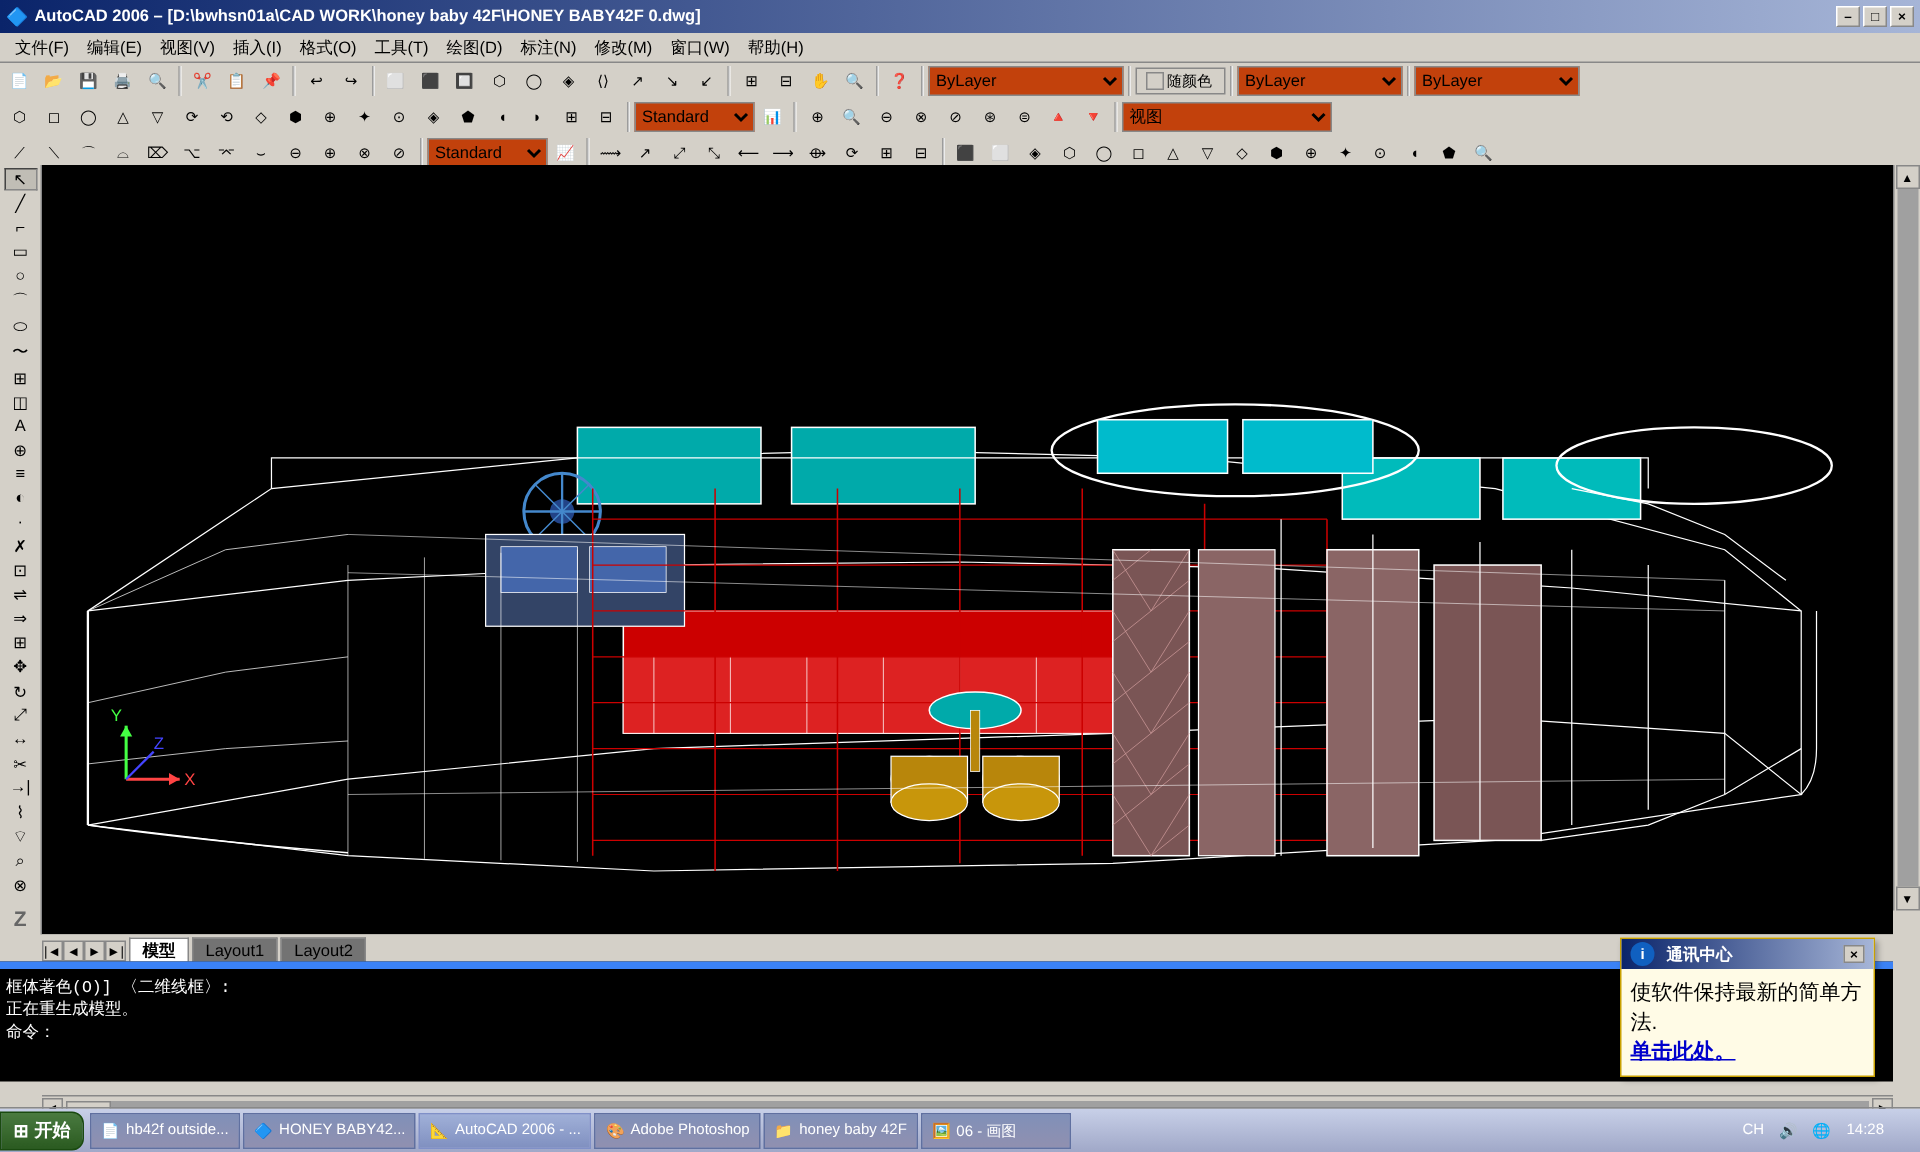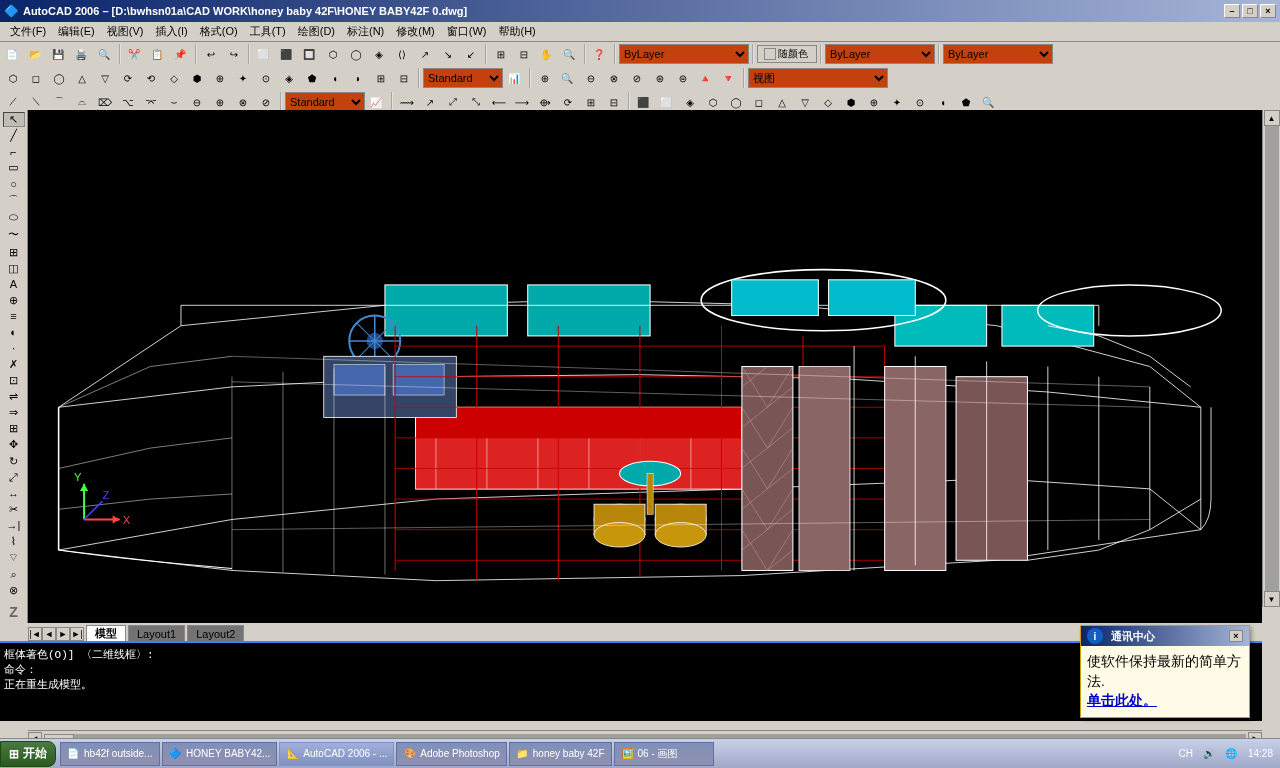--- a/index.html
+++ b/index.html
@@ -177,21 +177,21 @@
       position: absolute;
       top: 18px;
       left: 0;
       right: 18px;
       height: 80px;
       background: #000;
       color: #fff;
       font-family: 'Courier New', monospace;
       font-size: 11px;
       padding: 4px;
-      border-top: 2px solid #3b82f6;
+      border-top: 5px solid #3b82f6;
     }
 
     
     #statusbar {
       position: absolute;
       bottom: 0;
       left: 0;
       right: 0;
       height: 22px;
       background: #d4d0c8;
@@ -312,21 +312,21 @@
     .taskbar-icon {
       width: 14px; height: 14px;
       flex-shrink: 0;
       display: flex; align-items: center; justify-content: center;
     }
     .taskbar-right {
       margin-left: auto;
       display: flex;
       align-items: center;
       gap: 4px;
-      padding-right: 4px;
+      padding-right: 21px;
       color: white;
       font-size: 10px;
     }
     .systray-item {
       display: flex; align-items: center;
       padding: 0 3px;
       font-size: 10px;
     }
 
     
@@ -709,22 +709,22 @@
   <div id="h-scrollbar">
     <div class="hscroll-btn">◄</div>
     <div class="hscroll-track">
       <div class="hscroll-thumb"></div>
     </div>
     <div class="hscroll-btn">►</div>
   </div>
 
   <div id="command-area">
     <div>框体著色(O)] 〈二维线框〉:</div>
+    <div>正在重生成模型。</div>
     <div>命令：</div>
-    <div>正在重生成模型。</div>
   </div>
 
   <div id="statusbar">
     <span class="coords-display">-7915.93, -6780.35, 0.00</span>
     <div class="status-item">捕捉</div>
     <div class="status-item">栅格</div>
     <div class="status-item">正交</div>
     <div class="status-item">极轴</div>
     <div class="status-item">对象捕捉</div>
     <div class="status-item">对象追踪</div>

